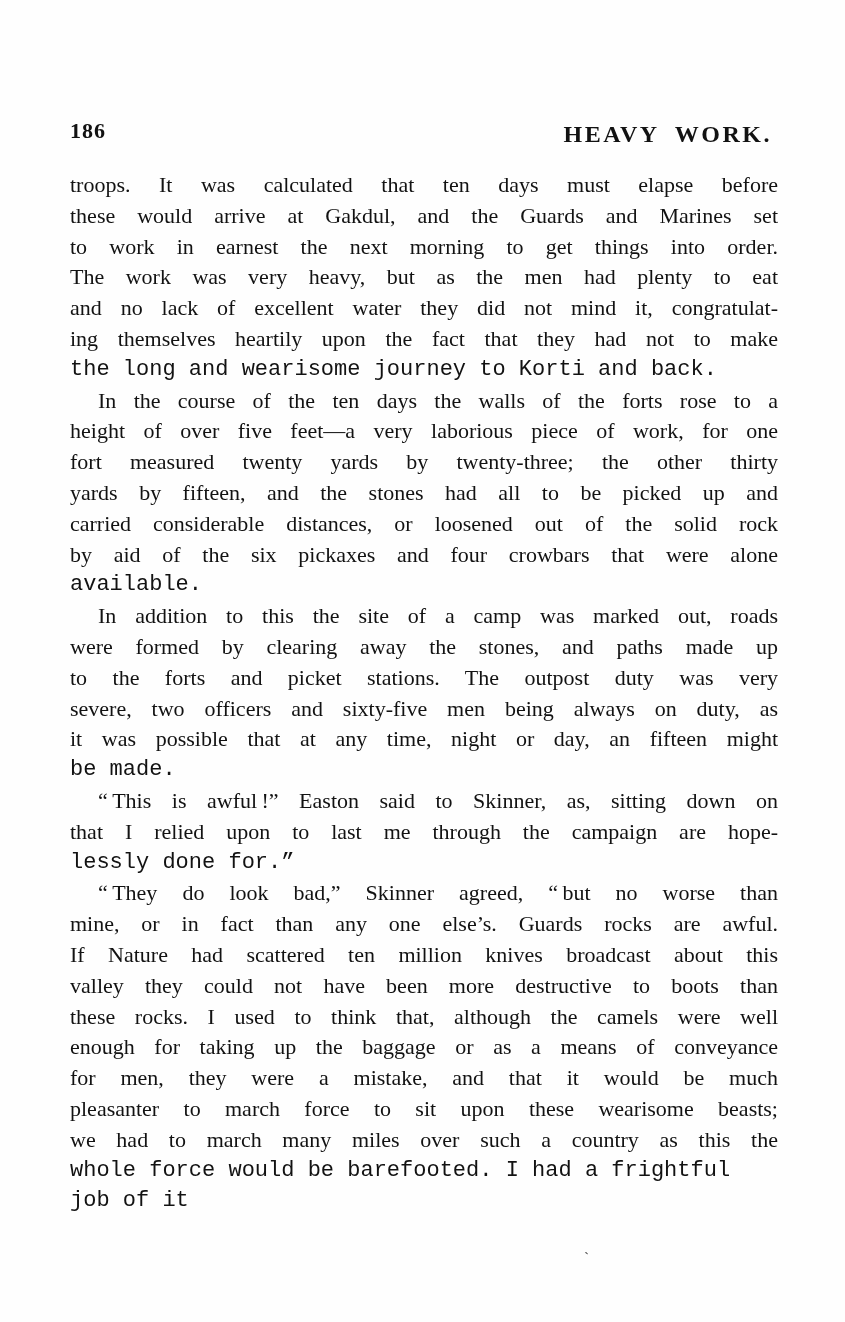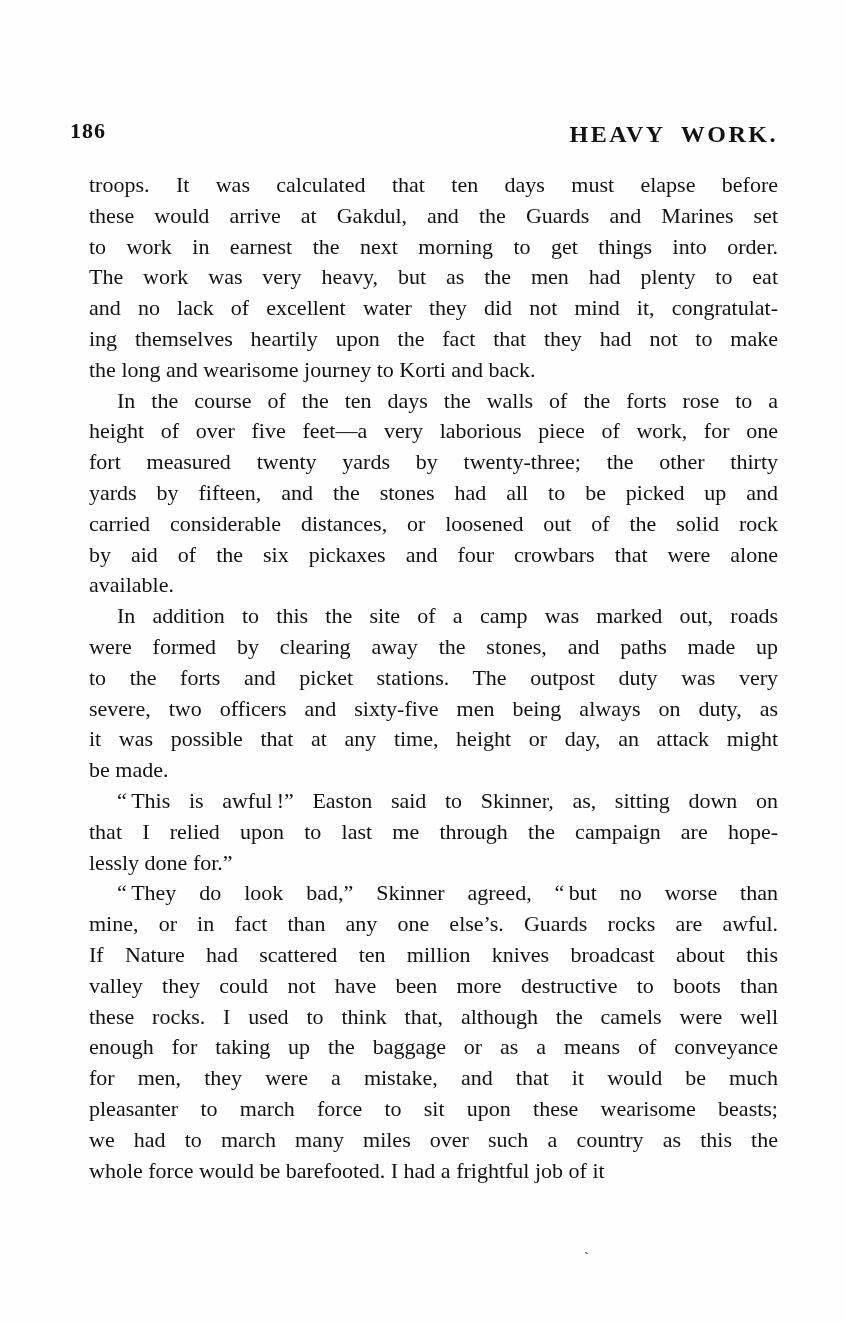--- a/index.html
+++ b/index.html
@@ -10,21 +10,21 @@
     margin: 0 auto;
     background: #fefefe;
     color: #121212;
     font-family: "Liberation Serif", "DejaVu Serif", serif;
     overflow: hidden;
   }
   .page-header {
     position: absolute;
     top: 118px;
     left: 70px;
-    right: 67px;
+    right: 73px;
     height: 30px;
   }
   .page-number {
     position: absolute;
     left: 0;
     top: 0;
     font-size: 22px;
     font-weight: bold;
     letter-spacing: 1px;
   }
@@ -45,25 +45,25 @@
     left: 70px;
     width: 708px;
     font-size: 22px;
     line-height: 30.8px;
   }
   .paragraph { margin: 0; }
   .line {
     text-align: justify;
     text-align-last: justify;
     white-space: normal;
-    margin-left: 19px;
   }
   .line.para-last {
     text-align: left;
     text-align-last: left;
+    font-family: Liberation Mono, monospace;
   }
   .line.para-first.indented { text-indent: 28px; }
   .scan-artifact {
     position: absolute;
     left: 585px;
     top: 1250px;
     font-size: 14px;
     color: #2a2a2a;
     transform: rotate(-8deg);
   }
@@ -93,21 +93,21 @@
         <div class="line">yards by fifteen, and the stones had all to be picked up and</div>
         <div class="line">carried considerable distances, or loosened out of the solid rock</div>
         <div class="line">by aid of the six pickaxes and four crowbars that were alone</div>
         <div class="line para-last">available.</div>
       </div>
       <div class="paragraph">
         <div class="line para-first indented">In addition to this the site of a camp was marked out, roads</div>
         <div class="line">were formed by clearing away the stones, and paths made up</div>
         <div class="line">to the forts and picket stations.  The outpost duty was very</div>
         <div class="line">severe, two officers and sixty-five men being always on duty, as</div>
-        <div class="line">it was possible that at any time, height or day, an attack might</div>
+        <div class="line">it was possible that at any time, night or day, an fifteen might</div>
         <div class="line para-last">be made.</div>
       </div>
       <div class="paragraph">
         <div class="line para-first indented">“ This is awful !” Easton said to Skinner, as, sitting down on</div>
         <div class="line">that I relied upon to last me through the campaign are hope-</div>
         <div class="line para-last">lessly done for.”</div>
       </div>
       <div class="paragraph">
         <div class="line para-first indented">“ They do look bad,” Skinner agreed, “ but no worse than</div>
         <div class="line">mine, or in fact than any one else’s.  Guards rocks are awful.</div>

